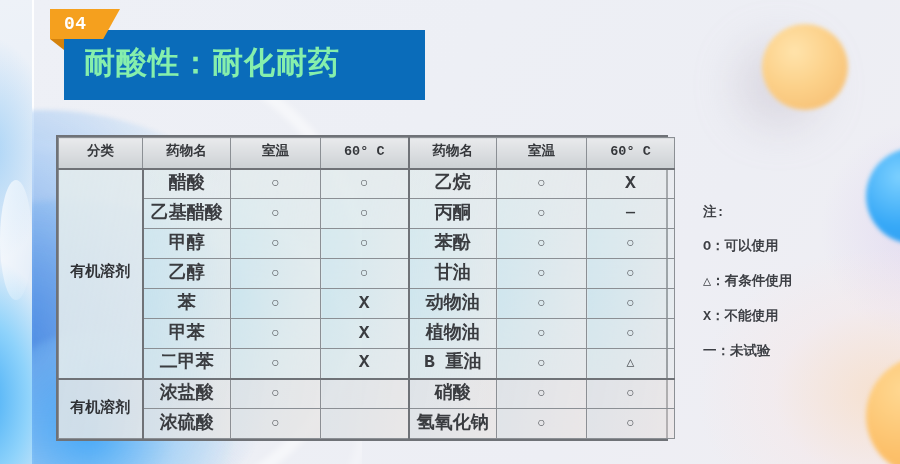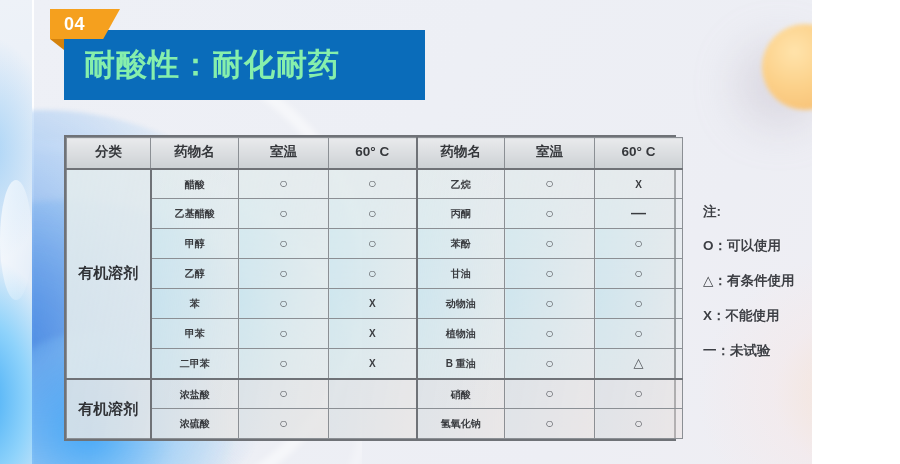--- a/index.html
+++ b/index.html
@@ -3,23 +3,24 @@
 <meta charset="utf-8">
 <style>
   * { box-sizing: border-box; margin: 0; padding: 0; }
   html, body {
     width: 900px; height: 464px;
     font-family: "Liberation Sans", "DejaVu Sans", sans-serif;
     overflow: hidden;
   }
   #slide {
     position: relative;
-    width: 812px; height: 464px;
+    width: 900px; height: 464px;
     background: #eceef4;
     overflow: hidden;
+    font-family: Liberation Mono, monospace;
   }
 
   
   .bg-left-strip {
     position: absolute; left: 0; top: 0; width: 32px; height: 464px;
     background:
       radial-gradient(ellipse 120px 200px at -20px 400px, #3fa9f5 0%, #8fd3fb 40%, rgba(200,230,250,0) 72%),
       radial-gradient(ellipse 90px 160px at -10px 150px, rgba(120,190,245,.55) 0%, rgba(200,230,250,0) 70%),
       linear-gradient(170deg, #eef2f8 0%, #e6eef8 45%, #dceaf8 100%);
   }
@@ -125,21 +126,21 @@
   }
   .title-banner span {
     display:block;
     color:#86efac; font-size:31px; font-weight:bold;
     line-height:70px; padding-left:20px; letter-spacing:1px;
     white-space:nowrap;
   }
 
   
   .table-wrap {
-    position:absolute; left:64px; top:135px; width:612px; height:306px;
+    position:absolute; left:56px; top:135px; width:612px; height:306px;
     border:2px solid #6f7277;
     z-index:3;
     background: linear-gradient(120deg, rgba(228,238,240,.78) 0%, rgba(226,236,238,.72) 45%, rgba(231,231,235,.72) 100%);
   }
   table {
     width:100%; height:100%; border-collapse:collapse;
     table-layout:fixed;
   }
   th, td {
     border:1px solid #8b8f94;
@@ -171,21 +172,21 @@
   
   .tint-0 td { background: linear-gradient(100deg, rgba(226,235,236,.55), rgba(231,234,236,.45)); }
   .tint-1 td { background: linear-gradient(100deg, rgba(215,234,238,.55), rgba(228,234,236,.42)); }
   .tint-2 td { background: linear-gradient(100deg, rgba(203,231,238,.58), rgba(226,234,235,.40)); }
   .tint-3 td { background: linear-gradient(100deg, rgba(198,228,238,.58), rgba(225,233,234,.40)); }
   .tint-4 td { background: linear-gradient(100deg, rgba(192,226,237,.60), rgba(224,233,234,.40)); }
   .tint-5 td { background: linear-gradient(100deg, rgba(200,228,236,.55), rgba(226,233,234,.38)); }
   .tint-6 td { background: linear-gradient(100deg, rgba(207,229,234,.50), rgba(228,232,233,.38)); }
   .tint-7 td { background: linear-gradient(100deg, rgba(216,221,226,.55), rgba(234,228,227,.52)); }
   .tint-8 td { background: linear-gradient(100deg, rgba(218,222,227,.55), rgba(236,228,226,.55)); }
-  .mark { font-size:10px; font-weight:bold; color:#3a3c40; }
+  .mark { font-size:18px; font-weight:bold; color:#3a3c40; }
   .mark-o { font-size:14px; font-weight:normal; color:#55585d; }
   .mark-tri { font-size:13px; font-weight:normal; color:#55585d; }
   .mark-dash { font-size:15px; font-weight:bold; color:#3a3c40; }
 
   
   .legend {
     position:absolute; left:703px; top:203px; width:170px;
     z-index:5;
   }
   .legend-row {

